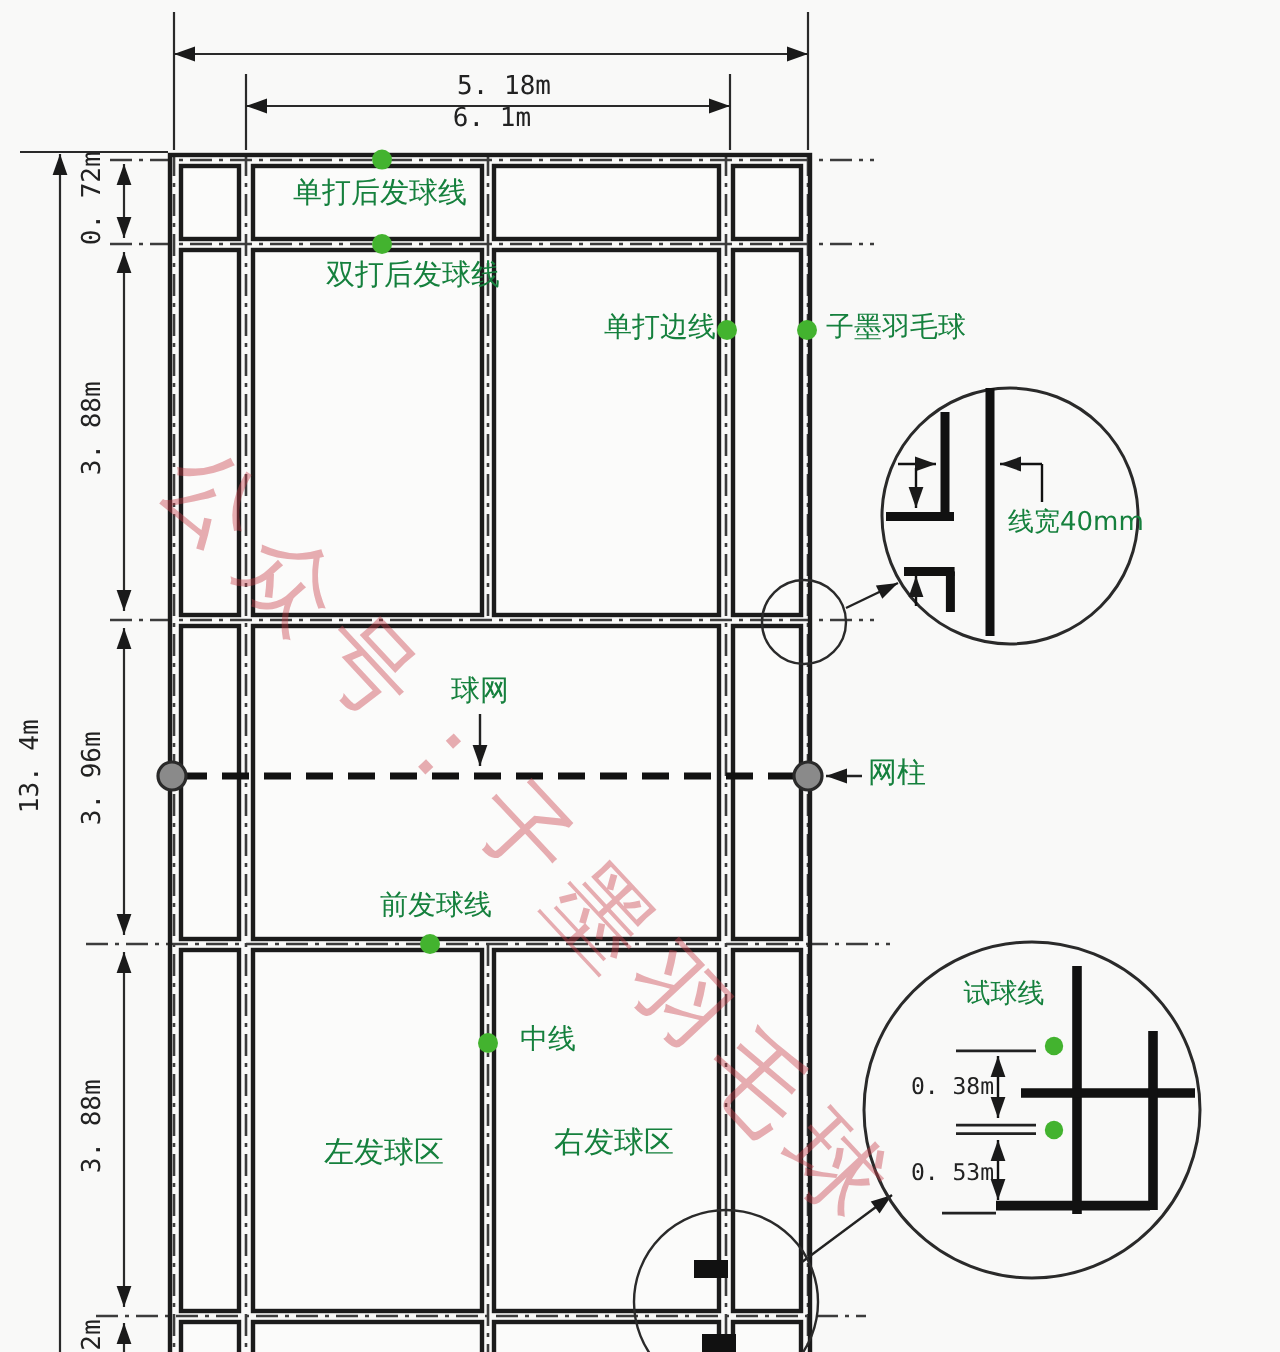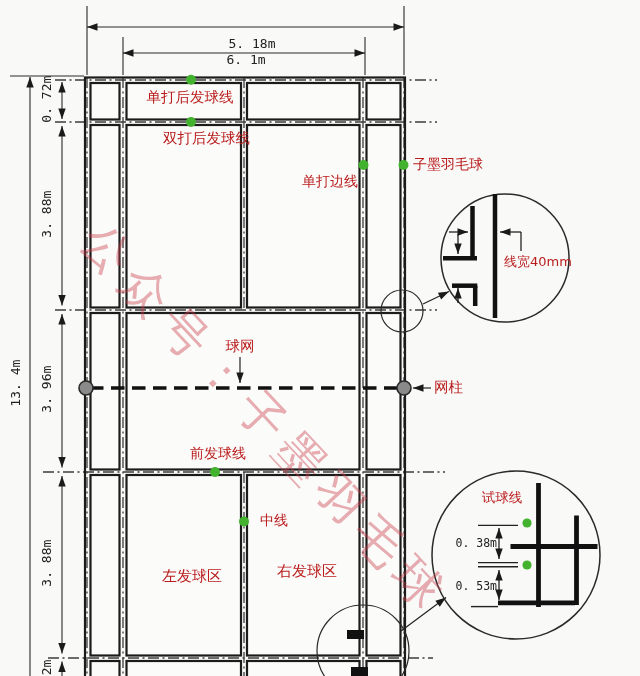--- a/index.html
+++ b/index.html
@@ -6,21 +6,21 @@
   #stage{
     position:relative;
     width:640px;height:676px;
     background:#f9f9f8;
     overflow:hidden;
     font-family:"DejaVu Sans", sans-serif;
   }
   #diagram-svg{position:absolute;left:0;top:0;z-index:1;}
   .lbl{
     position:absolute;
-    color:#b91c1c;
+    color:#15803d;
     font-size:14px;
     line-height:1.1;
     white-space:nowrap;
     z-index:3;
     text-align:center;
   }
   .dim{
     font-family:"DejaVu Sans Mono", monospace;
     font-size:13px;
     color:#222;
@@ -184,21 +184,21 @@
 
   <div class="lbl dim rot" style="left:12px;top:92px;width:70px;">0. 72m</div>
   <div class="lbl dim rot" style="left:12px;top:207px;width:70px;">3. 88m</div>
   <div class="lbl dim rot" style="left:12px;top:382px;width:70px;">3. 96m</div>
   <div class="lbl dim rot" style="left:12px;top:556px;width:70px;">3. 88m</div>
   <div class="lbl dim rot" style="left:12px;top:676px;width:70px;">0. 72m</div>
   <div class="lbl dim rot" style="left:-19px;top:376px;width:70px;">13. 4m</div>
 
   <div class="lbl" style="left:130px;top:90px;width:120px;font-size:14.5px;">单打后发球线</div>
   <div class="lbl" style="left:130px;top:131px;width:120px;font-size:14.5px;text-align:right;">双打后发球线</div>
-  <div class="lbl" style="left:285px;top:157px;width:90px;margin-top:17px;">单打边线</div>
+  <div class="lbl" style="left:285px;top:157px;width:90px;">单打边线</div>
   <div class="lbl" style="left:413px;top:157px;width:70px;">子墨羽毛球</div>
   <div class="lbl" style="left:205px;top:339px;width:70px;font-size:14.5px;">球网</div>
   <div class="lbl" style="left:434px;top:380px;width:60px;text-align:left;font-size:14.5px;">网柱</div>
   <div class="lbl" style="left:173px;top:446px;width:90px;">前发球线</div>
   <div class="lbl" style="left:260px;top:513px;width:60px;text-align:left;">中线</div>
   <div class="lbl" style="left:147px;top:568px;width:90px;font-size:15px;">左发球区</div>
   <div class="lbl" style="left:262px;top:563px;width:90px;font-size:15px;">右发球区</div>
 
   <div class="lbl" style="left:504px;top:255px;width:84px;text-align:left;font-size:13px;">线宽40mm</div>
   <div class="lbl" style="left:467px;top:490px;width:70px;font-size:13.5px;">试球线</div>

